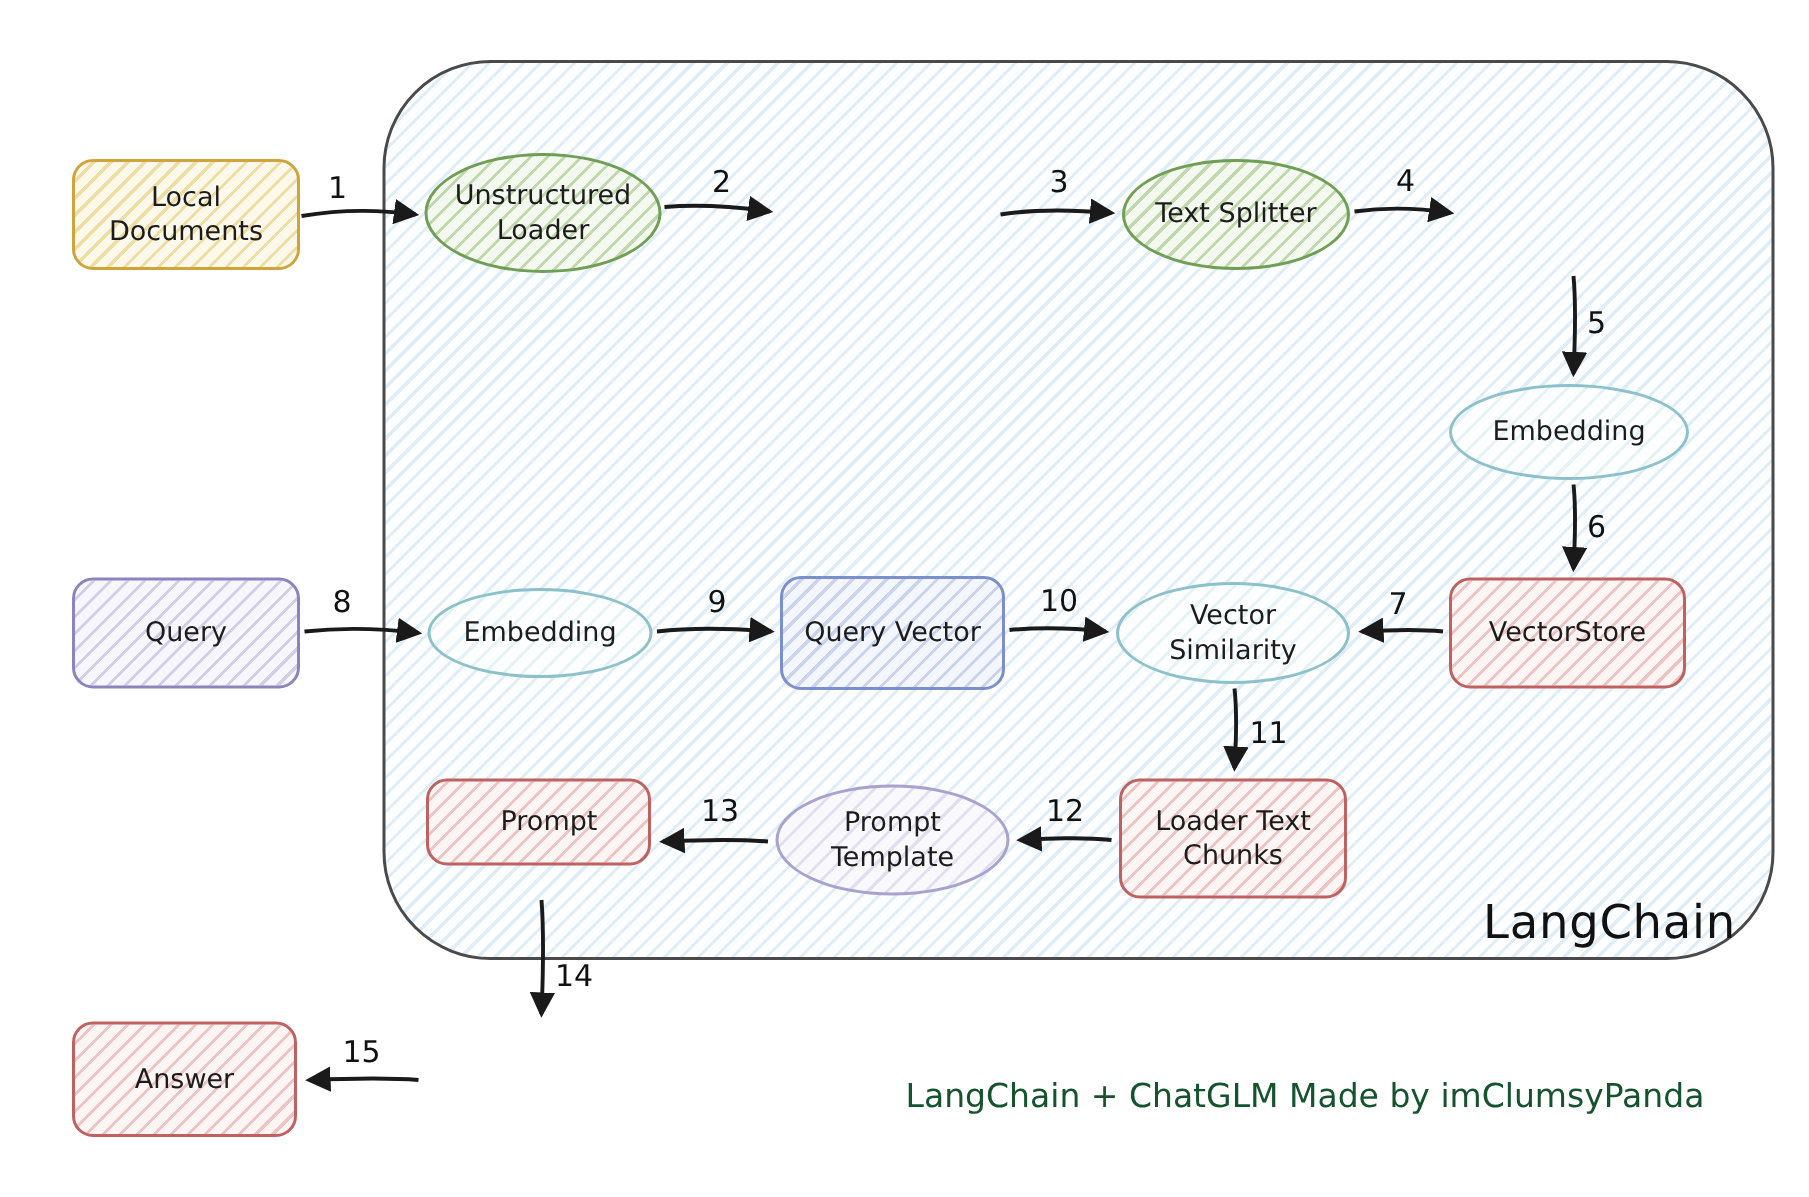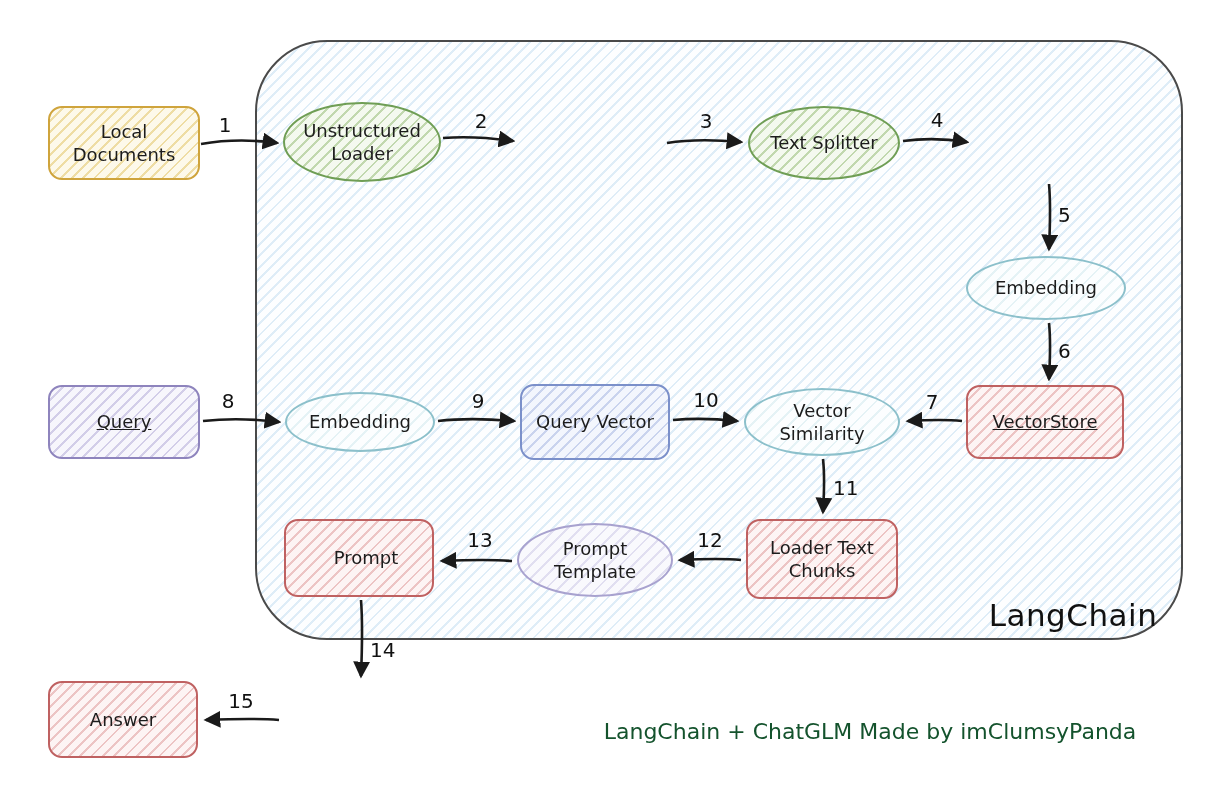--- a/index.html
+++ b/index.html
@@ -70,21 +70,20 @@
     border-color: #8cc0cb;
     background: repeating-linear-gradient(135deg, rgba(176,216,224,0.30) 0 2px, transparent 2px 9px), #fcfeff;
   }
   .c-red {
     border-color: #bf6161;
     background: repeating-linear-gradient(135deg, rgba(214,130,130,0.42) 0 2px, transparent 2px 8px), #fdf4f4;
   }
   .c-purple {
     border-color: #8e84bd;
     background: repeating-linear-gradient(135deg, rgba(160,150,205,0.42) 0 2px, transparent 2px 8px), #f7f6fc;
-    text-decoration: underline;
   }
   .c-blue {
     border-color: #7b90ca;
     background: repeating-linear-gradient(135deg, rgba(140,160,215,0.40) 0 2px, transparent 2px 8px), #f3f6fd;
   }
   .c-lavender {
     border-color: #a8a2cf;
     background: repeating-linear-gradient(135deg, rgba(180,174,218,0.35) 0 2px, transparent 2px 9px), #f9f9fd;
   }
   .c-bluegray {
@@ -165,21 +164,21 @@
   <div class="node ellipse c-green" style="left:283px;top:102px;width:158px;height:80px;">
     <span>Unstructured Loader</span>
   </div>
   <div class="node ellipse c-green" style="left:748px;top:106px;width:152px;height:74px;">
     <span>Text Splitter</span>
   </div>
 
   <div class="node ellipse c-teal" style="left:966px;top:256px;width:160px;height:64px;">
     <span>Embedding</span>
   </div>
-  <div class="node rect c-red" style="left:966px;top:385px;width:158px;height:74px;text-decoration:underline;">
+  <div class="node rect c-red" style="left:966px;top:385px;width:158px;height:74px;">
     <span>VectorStore</span>
   </div>
 
   <div class="node rect c-purple" style="left:48px;top:385px;width:152px;height:74px;">
     <span>Query</span>
   </div>
   <div class="node ellipse c-teal" style="left:285px;top:392px;width:150px;height:60px;">
     <span>Embedding</span>
   </div>
   <div class="node rect c-blue" style="left:520px;top:384px;width:150px;height:76px;">
@@ -188,21 +187,21 @@
   <div class="node ellipse c-teal" style="left:744px;top:388px;width:156px;height:68px;">
     <span>Vector Similarity</span>
   </div>
 
   <div class="node rect c-red" style="left:746px;top:519px;width:152px;height:80px;">
     <span>Loader Text Chunks</span>
   </div>
   <div class="node ellipse c-lavender" style="left:517px;top:523px;width:156px;height:74px;">
     <span>Prompt Template</span>
   </div>
-  <div class="node rect c-red" style="left:284px;top:519px;width:150px;height:78px;padding-left:24px;">
+  <div class="node rect c-red" style="left:284px;top:519px;width:150px;height:58px;padding-left:24px;">
     <span>Prompt</span>
   </div>
 
   <div class="node rect c-red" style="left:48px;top:681px;width:150px;height:77px;">
     <span>Answer</span>
   </div>
 
   <div class="langchain-label">LangChain</div>
   <div class="caption">LangChain + ChatGLM Made by imClumsyPanda</div>
 

